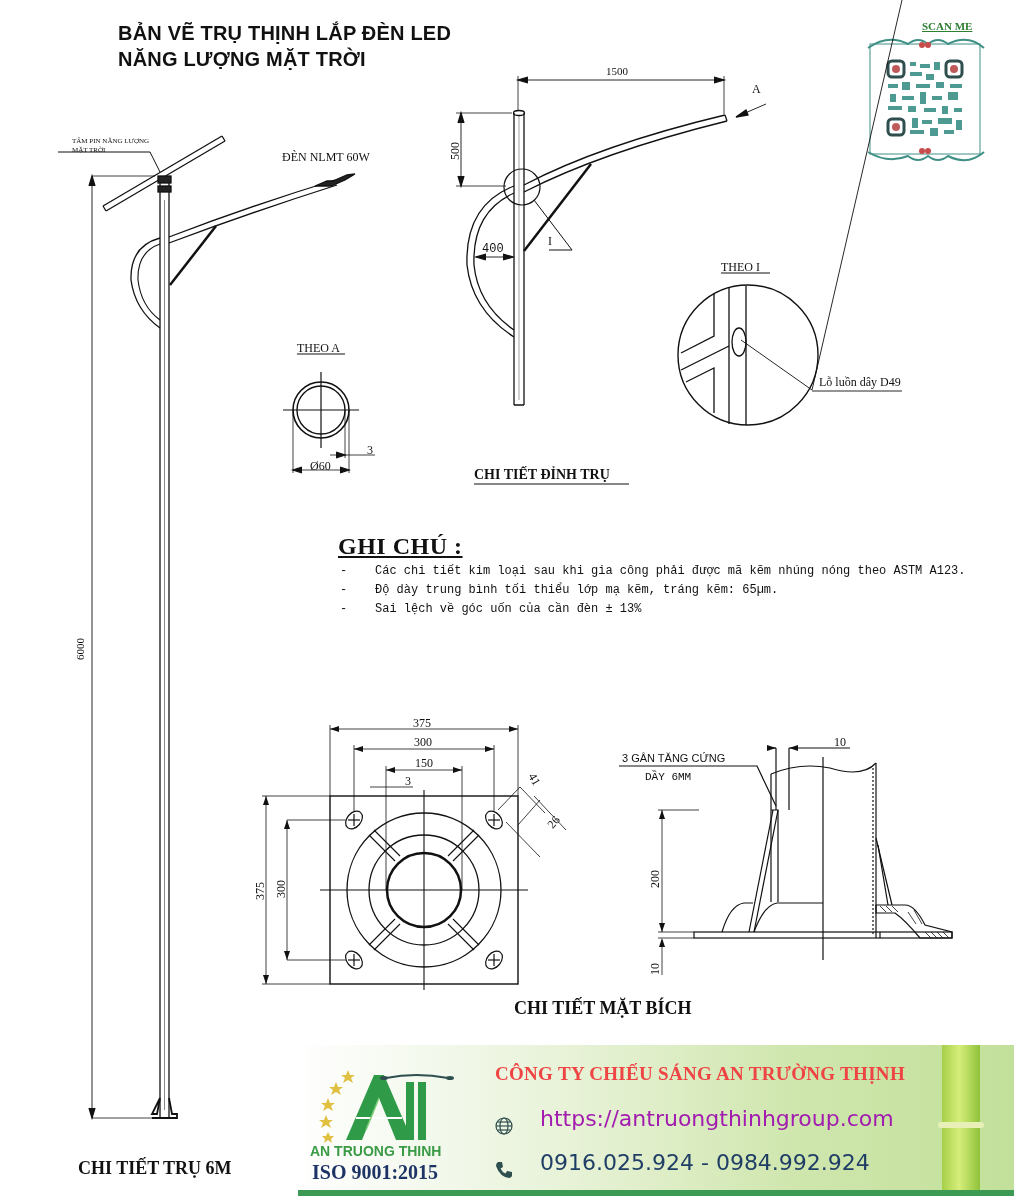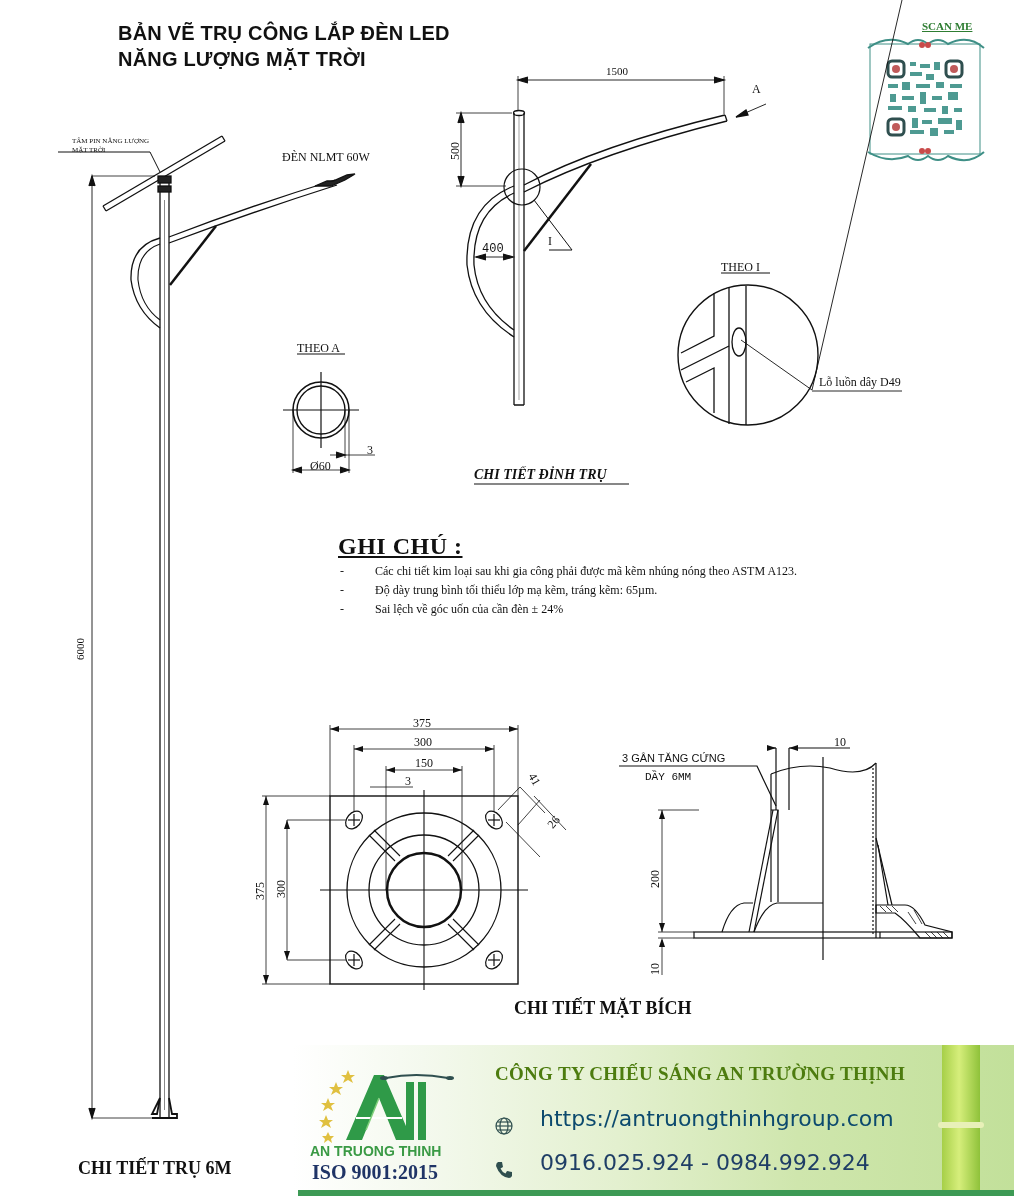--- a/index.html
+++ b/index.html
@@ -1,47 +1,47 @@
 <!DOCTYPE html>
 <html><head>
 <meta charset="utf-8">
 <style>
   html,body{margin:0;padding:0;background:#fff;}
   body{width:1014px;height:1200px;position:relative;overflow:hidden;font-family:"Liberation Serif",serif;color:#111;}
   .abs{position:absolute;}
   .title{left:118px;top:20px;font-family:"Liberation Sans",sans-serif;font-weight:bold;font-size:20px;line-height:26px;letter-spacing:0.2px;color:#111;}
   svg.draw{position:absolute;left:0;top:0;}
   .lbl{font-family:"Liberation Serif",serif;font-size:11px;}
-  .heading-u{font-family:"Liberation Serif",serif;font-weight:bold;text-decoration:underline;font-style:italic;}
+  .heading-u{font-family:"Liberation Serif",serif;font-weight:bold;text-decoration:underline;}
   .notes{left:338px;top:533px;}
   .notes h2{margin:0;font-size:24px;font-weight:bold;text-decoration:underline;font-family:"Liberation Serif",serif;letter-spacing:0.5px;}
-  .notes ul{list-style:none;margin:2px 0 0 0;padding:0;}
+  .notes ul{list-style:none;margin:2px 0 0 0;padding:0;font-family:Liberation Mono, monospace;}
   .notes li{font-size:12px;line-height:19px;position:relative;padding-left:37px;}
   .notes li::before{content:"-";position:absolute;left:2px;}
   .caption{font-family:"Liberation Serif",serif;font-weight:bold;}
   .qr{left:862px;top:18px;width:126px;height:146px;}
   .qr-label{left:922px;top:20px;font-size:11px;font-weight:bold;color:#2e7d32;text-decoration:underline;font-family:"Liberation Serif",serif;}
   .banner{left:293px;top:1045px;width:721px;height:150px;background:linear-gradient(90deg,#ffffff 0%,#f4f9ee 18%,#e3f0cf 45%,#cfe6ad 70%,#c2e09a 100%);}
   .banner-bottom{left:298px;top:1190px;width:716px;height:6px;background:#3d9a55;}
   .bamboo{left:942px;top:1045px;width:38px;height:145px;background:linear-gradient(90deg,#a6cf48,#d6ee7b 45%,#8fc23a);}
   .bamboo-node{left:938px;top:1122px;width:46px;height:6px;background:#e8f0b8;border-radius:3px;}
-  .company{left:495px;top:1063px;font-family:"Liberation Serif",serif;font-size:19px;font-weight:bold;color:#4d7c0f;letter-spacing:0.3px;}
-  .web{left:540px;top:1106px;font-family:"DejaVu Sans",sans-serif;font-size:22px;color:#0c4a6e;}
+  .company{left:495px;top:1063px;font-family:"Liberation Serif",serif;font-size:19px;font-weight:bold;color:#ef4444;letter-spacing:0.3px;}
+  .web{left:540px;top:1106px;font-family:"DejaVu Sans",sans-serif;font-size:22px;color:#a21caf;}
   .phone{left:540px;top:1150px;font-family:"DejaVu Sans",sans-serif;font-size:22px;color:#1f3e66;}
   .web-icon{left:494px;top:1116px;}
   .phone-icon{left:494px;top:1160px;}
   .brand-name{left:310px;top:1143px;font-family:"Liberation Sans",sans-serif;font-weight:bold;font-size:14px;color:#3a9a45;}
   .iso{left:312px;top:1161px;font-family:"Liberation Serif",serif;font-weight:bold;font-size:20px;color:#1f3466;}
   .logo{left:306px;top:1060px;}
 </style>
 </head>
 <body>
 
 <div class="abs title">
-  <div>BẢN VẼ TRỤ CÔNG LẮP ĐÈN LED</div>
+  <div>BẢN VẼ TRỤ THỊNH LẮP ĐÈN LED</div>
   <div>NĂNG LƯỢNG MẶT TRỜI</div>
 </div>
 
 <div class="abs qr-label">SCAN ME</div>
 <svg class="abs qr" viewBox="0 0 126 146">
   <rect x="8" y="26" width="110" height="110" fill="none" stroke="#3e8f86" stroke-width="1"></rect>
   <path d="M6 30 q20 -14 40 -4 q10 -8 20 0 q10 -8 20 0 q20 -10 36 4" fill="none" stroke="#3e8f86" stroke-width="2"></path>
   <path d="M6 134 q20 12 40 4 q10 8 20 0 q10 8 20 0 q20 10 36 -4" fill="none" stroke="#3e8f86" stroke-width="2"></path>
   <circle cx="60" cy="27" r="3" fill="#c94a4a"></circle>
     <circle cx="66" cy="27" r="3" fill="#c94a4a"></circle>
@@ -333,21 +333,21 @@
 <div class="abs lbl" style="left:367px;top:443px;font-size:12px;">3</div>
 
 <div class="abs lbl" style="left:721px;top:260px;font-size:12px;">THEO I</div>
 <div class="abs lbl" style="left:819px;top:375px;font-size:12px;">Lỗ luồn dây D49</div>
 
 <div class="abs notes">
   <h2>GHI CHÚ :</h2>
   <ul>
     <li>Các chi tiết kim loại sau khi gia công phải được mã kẽm nhúng nóng theo ASTM A123.</li>
     <li>Độ dày trung bình tối thiểu lớp mạ kẽm, tráng kẽm: 65µm.</li>
-    <li>Sai lệch về góc uốn của cần đèn ± 24%</li>
+    <li>Sai lệch về góc uốn của cần đèn ± 13%</li>
   </ul>
 </div>
 
 <div class="abs lbl" style="left:413px;top:716px;font-size:12px;">375</div>
 <div class="abs lbl" style="left:414px;top:735px;font-size:12px;">300</div>
 <div class="abs lbl" style="left:415px;top:756px;font-size:12px;">150</div>
 <div class="abs lbl" style="left:405px;top:774px;font-size:12px;">3</div>
 <div class="abs lbl" style="left:528px;top:772px;font-size:12px;transform:rotate(60deg);">41</div>
 <div class="abs lbl" style="left:548px;top:815px;font-size:12px;transform:rotate(-50deg);">26</div>
 <div class="abs lbl" style="left:253px;top:900px;transform:rotate(-90deg);transform-origin:left top;font-size:12px;">375</div>

